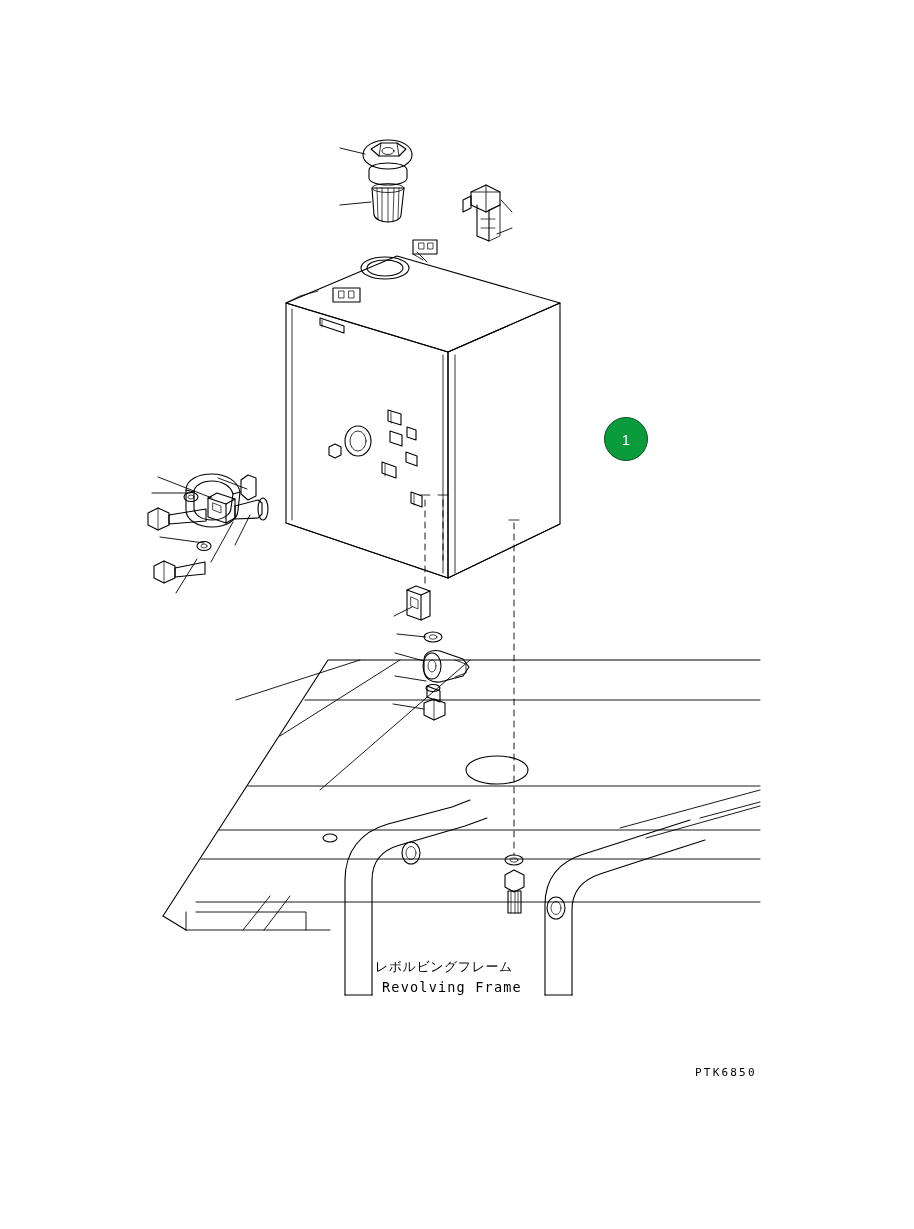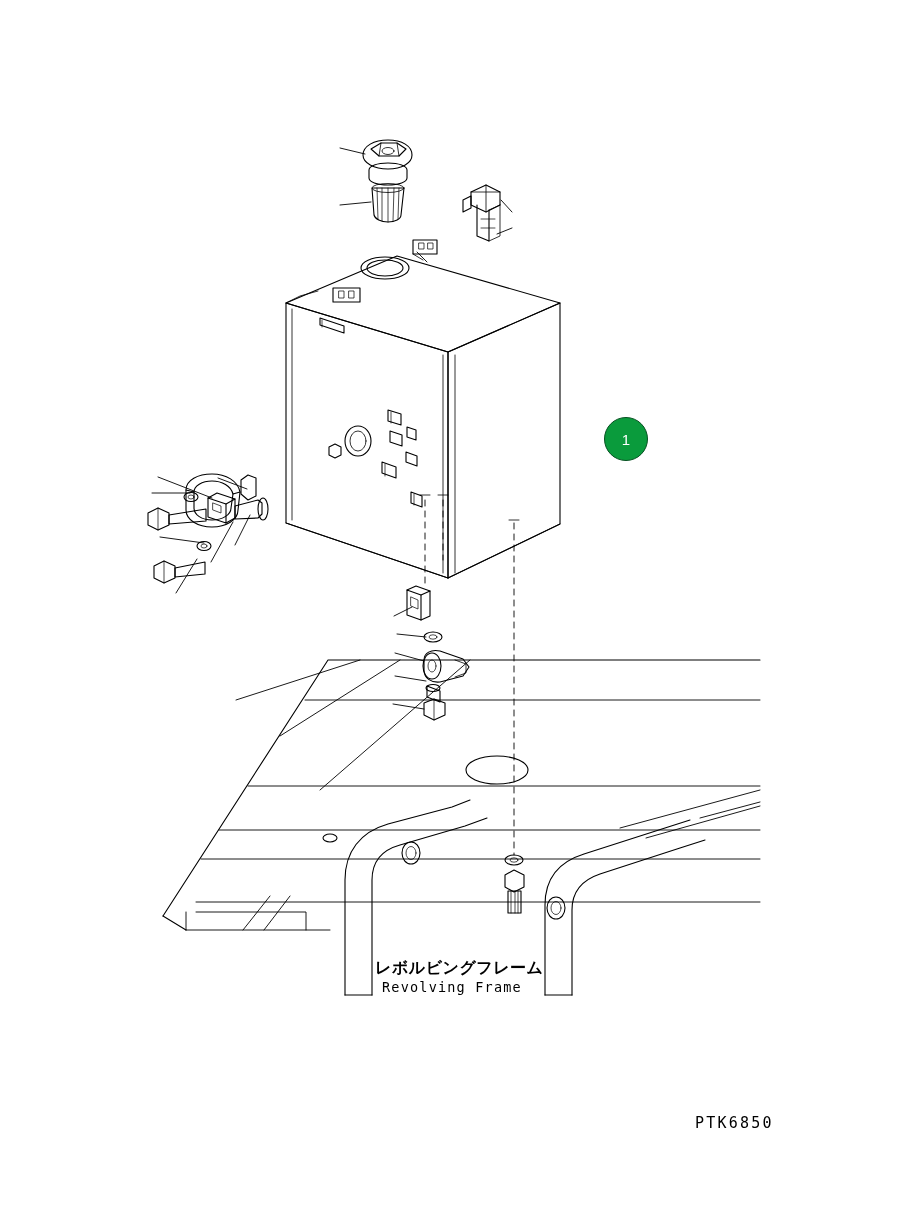--- a/index.html
+++ b/index.html
@@ -35,42 +35,40 @@
     font-size: 15px;
     font-family: "Liberation Sans", sans-serif;
     display: flex;
     align-items: center;
     justify-content: center;
     box-sizing: border-box;
   }
   .label-jp {
     position: absolute;
     font-family: "DejaVu Sans", sans-serif;
-    font-size: 16px;
+    font-size: 13px;
     color: #000000;
     letter-spacing: 0.5px;
     white-space: nowrap;
-    font-weight: bold;
   }
   .label-en {
     position: absolute;
     font-family: "DejaVu Sans Mono", monospace;
     font-size: 13.5px;
     color: #000000;
     letter-spacing: 1.2px;
     white-space: nowrap;
   }
   .drawing-code {
     position: absolute;
     font-family: "DejaVu Sans Mono", monospace;
-    font-size: 15px;
+    font-size: 11px;
     color: #000000;
     letter-spacing: 2.2px;
     white-space: nowrap;
-    margin-top: 48px;
   }
 </style>
 </head>
 <body>
 
 <div id="page">
 
   <svg id="diagram-svg" viewBox="0 0 914 1229">
     <g fill="none" stroke="#000000" stroke-width="1.1" stroke-linejoin="round" stroke-linecap="round">
 

